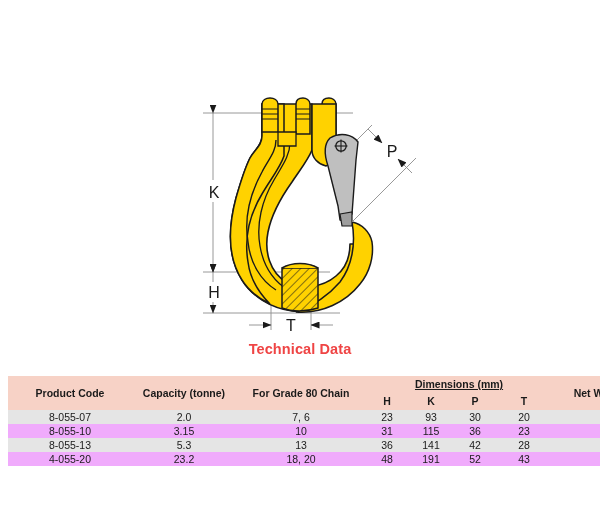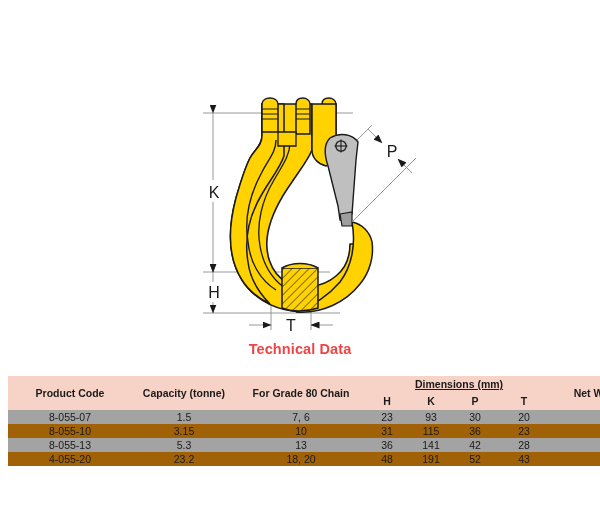--- a/index.html
+++ b/index.html
@@ -78,22 +78,22 @@
     height: 17px;
   }
   th.hdr-tall { height: 34px; }
   th.hdr-group { height: 15px; text-decoration: underline; }
   th.hdr-sub { height: 19px; }
 
   table.tech tbody td {
     height: 14px;
     font-size: 10.5px;
   }
-  tr.row-odd td { background: #a3a3a3; }
-  tr.row-even td { background: #a16207; }
+  tr.row-odd td { background: #e5e5e5; }
+  tr.row-even td { background: #f0abfc; }
 </style>
 </head>
 <body>
 
 <div id="page">
 
   <div id="drawing-area">
     <svg id="drawing-svg" width="600" height="340" viewBox="0 0 600 340">
 
       <defs>
@@ -264,21 +264,21 @@
         <tr>
           <th class="hdr-sub">H</th>
           <th class="hdr-sub">K</th>
           <th class="hdr-sub">P</th>
           <th class="hdr-sub">T</th>
         </tr>
       </thead>
       <tbody>
         <tr class="row-odd">
           <td>8-055-07</td>
-          <td>1.5</td>
+          <td>2.0</td>
           <td>7, 6</td>
           <td>23</td>
           <td>93</td>
           <td>30</td>
           <td>20</td>
           <td>0.4</td>
         </tr>
         <tr class="row-even">
           <td>8-055-10</td>
           <td>3.15</td>

